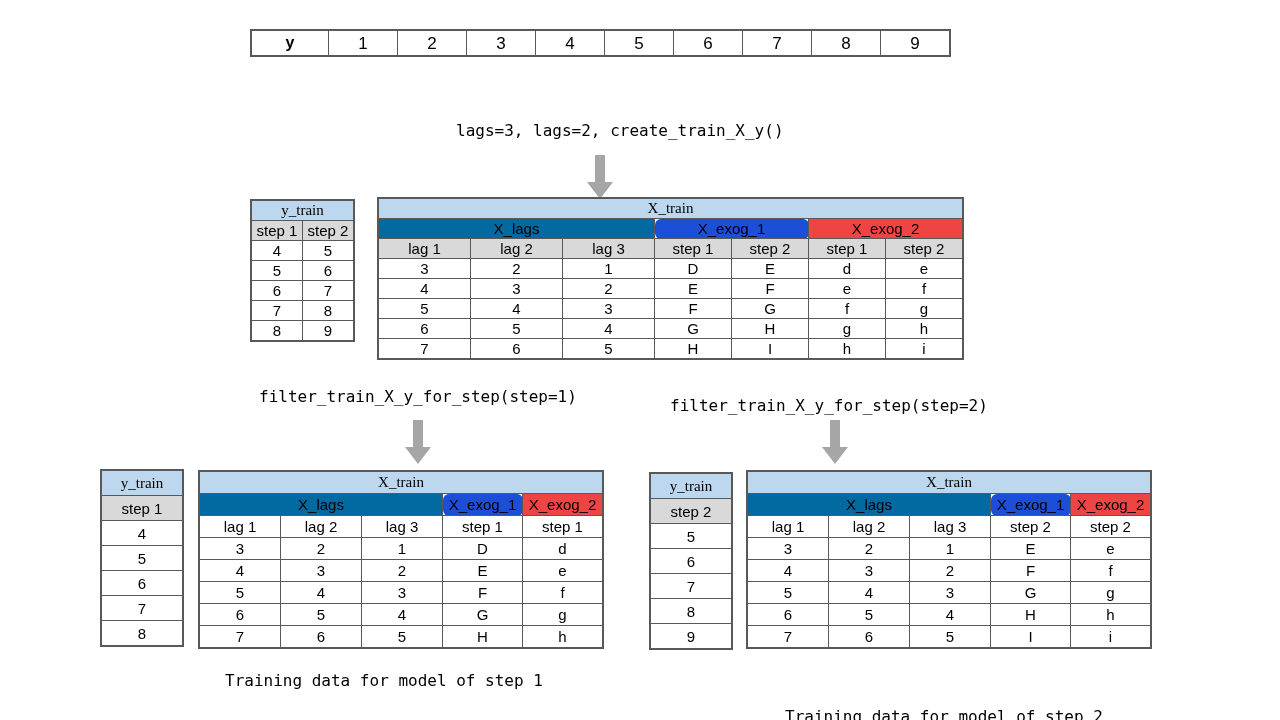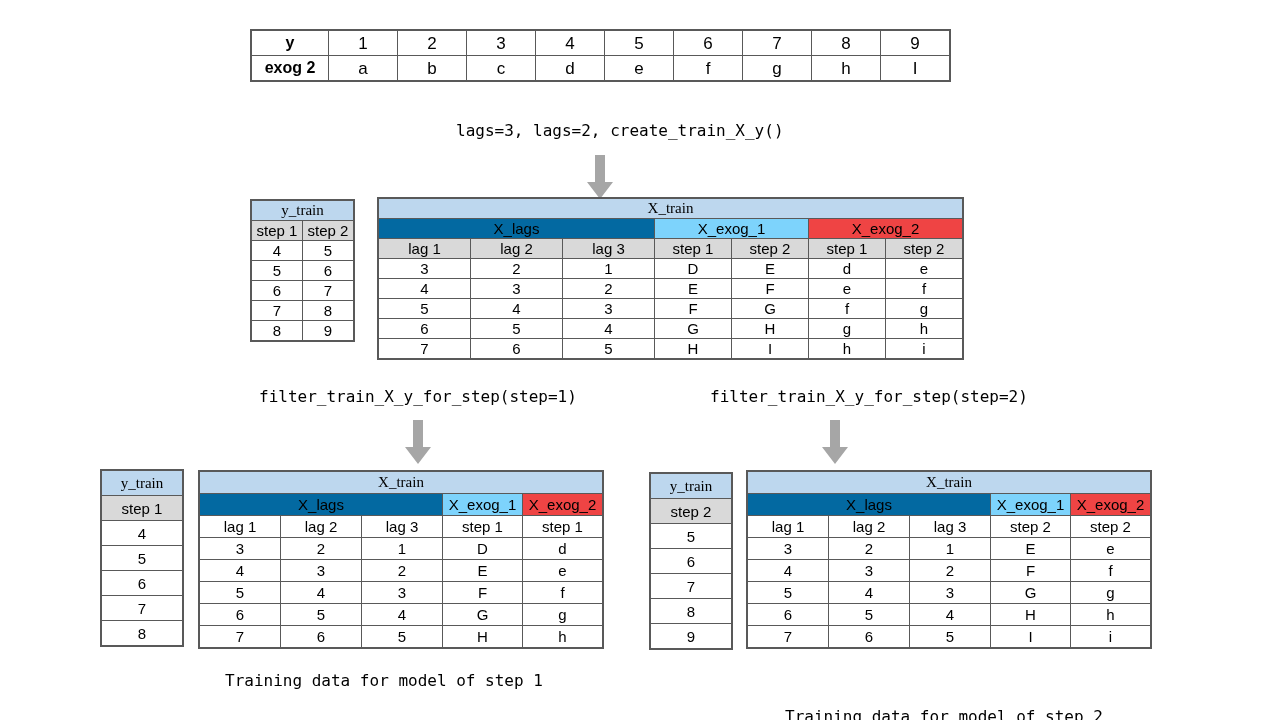--- a/index.html
+++ b/index.html
@@ -30,21 +30,21 @@
     height:19px;
     color:#000000;
     white-space:nowrap;
     overflow:hidden;
   }
   table.grid.outer{ box-shadow:0 0 0 1px #595959; }
 
   
   .c-blue   { background:#bdd7ee;font-family:Liberation Serif, serif; }
   .c-peach  { background:#0369a1; }
-  .c-green  { background:#7dd3fc; }
+  .c-green  { background:#1d4ed8;border-radius:6px; }
   .c-yellow { background:#ef4444; }
   .c-gray   { background:#d9d9d9; }
   .c-white  { background:#ffffff; }
 
   
   #orig-table{ left:251px; top:30px; }
   #orig-table td{ height:24px; font-size:17px; }
   #orig-table td.hdr{ width:76px; font-weight:bold; font-size:16px; }
   #orig-table td.val{ width:68px; }
 
@@ -75,21 +75,21 @@
   
   .mono{
     font-family:"DejaVu Sans Mono","Liberation Mono",monospace;
     font-size:16px;
     color:#000000;
     white-space:nowrap;
     letter-spacing:0px;
   }
   #cap-create{ left:456px; top:121px; }
   #cap-filter1{ left:259px; top:387px; }
-  #cap-filter2{ left:670px; top:387px;margin-left:40px; }
+  #cap-filter2{ left:670px; top:396px; }
   #cap-train1{ left:225px; top:671px; }
   #cap-train2{ left:785px; top:707px; }
 
   
   .arrow{ width:28px; height:45px; }
   #arrow-1{ left:586px; top:155px; }
   #arrow-2{ left:404px; top:420px; }
   #arrow-3{ left:821px; top:420px; }
 </style>
 </head>
@@ -102,32 +102,20 @@
     <td class="val">1</td>
     <td class="val">2</td>
     <td class="val">3</td>
     <td class="val">4</td>
     <td class="val">5</td>
     <td class="val">6</td>
     <td class="val">7</td>
     <td class="val">8</td>
     <td class="val">9</td>
   </tr>
-  <tr>
-    <td class="hdr c-white">exog 2</td>
-    <td class="val">a</td>
-    <td class="val">b</td>
-    <td class="val">c</td>
-    <td class="val">d</td>
-    <td class="val">e</td>
-    <td class="val">f</td>
-    <td class="val">g</td>
-    <td class="val">h</td>
-    <td class="val">I</td>
-  </tr>
 </tbody>
   </table>
 
 <div class="abs mono" id="cap-create">lags=3, lags=2, create_train_X_y()</div>
 
 <div class="abs arrow" id="arrow-1">
   <svg width="28" height="45" viewBox="0 0 28 45">
     <polygon points="9,0 19,0 19,27 27,27 14,44 1,27 9,27" fill="#a6a6a6"></polygon>
   </svg>
 </div>

